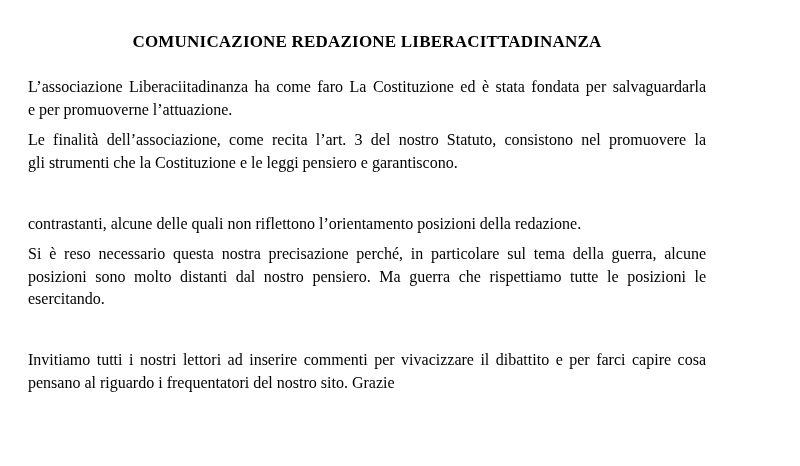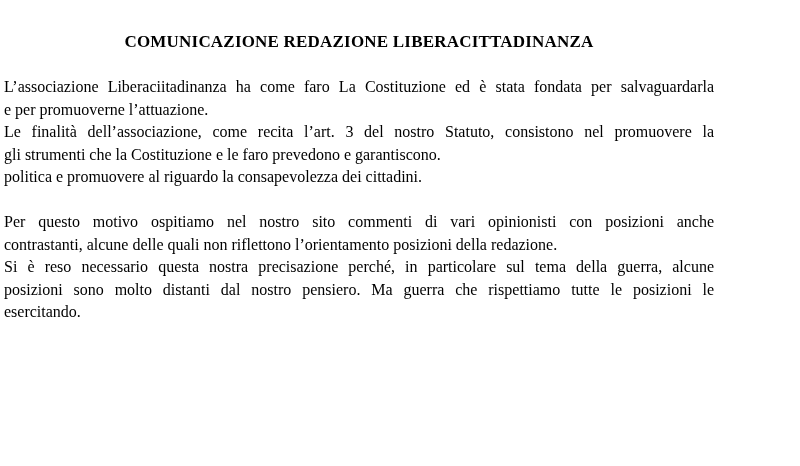--- a/index.html
+++ b/index.html
@@ -6,37 +6,37 @@
     margin: 0;
     padding: 0;
     background: #ffffff;
   }
   .page {
     position: relative;
     width: 736px;
     height: 466px;
     background: #ffffff;
     box-sizing: border-box;
-    padding: 31px 22px 0 4px;
+    padding: 31px 22px 0 20px;
     font-family: "Liberation Serif", "DejaVu Serif", serif;
     font-size: 16px;
     line-height: 22.5px;
     color: #000000;
     overflow: hidden;
   }
   .doc-title {
     text-align: center;
     font-weight: bold;
     font-size: 17px;
     line-height: 22.5px;
     margin-bottom: 22.5px;
     letter-spacing: 0.2px;
   }
   .para {
-    margin: 0;
+    margin: 8px;
   }
   .line {
     text-align: justify;
     text-align-last: justify;
     white-space: nowrap;
   }
   .line.last {
     text-align: left;
     text-align-last: left;
     white-space: normal;
@@ -52,36 +52,38 @@
 
   <div class="doc-title">COMUNICAZIONE REDAZIONE LIBERACITTADINANZA</div>
 
   <div class="para">
     <div class="line">L’associazione Liberaciitadinanza ha come faro La Costituzione ed è stata fondata per salvaguardarla</div>
     <div class="line last">e per promuoverne l’attuazione.</div>
   </div>
 
   <div class="para">
     <div class="line">Le finalità dell’associazione, come recita l’art. 3 del nostro Statuto, consistono nel promuovere la</div>
-    <div class="line last">gli strumenti che la Costituzione e le faro prevedono e garantiscono.</div>
+    <div class="line last">gli strumenti che la Costituzione e le leggi pensiero e garantiscono.</div>
   </div>
 
   <div class="para">
-    <div class="line last">politica e promuovere al riguardo la consapevolezza dei cittadini.</div>
   </div>
 
   <div class="spacer"></div>
 
   <div class="para">
-    <div class="line">Per questo motivo ospitiamo nel nostro sito commenti di vari opinionisti con posizioni anche</div>
     <div class="line last">contrastanti, alcune delle quali  non riflettono l’orientamento posizioni della redazione.</div>
   </div>
 
   <div class="para">
     <div class="line">Si è reso necessario questa nostra precisazione perché, in particolare sul tema della guerra, alcune</div>
     <div class="line">posizioni sono  molto distanti dal nostro pensiero. Ma guerra che rispettiamo tutte le posizioni le</div>
     <div class="line last">esercitando.</div>
   </div>
 
   <div class="spacer"></div>
 
+  <div class="para">
+    <div class="line">Invitiamo tutti i nostri lettori ad inserire commenti per vivacizzare il dibattito e per farci capire cosa</div>
+    <div class="line last">pensano al riguardo i frequentatori del nostro sito. Grazie</div>
+  </div>
 
 </div>
 
 </body></html>

